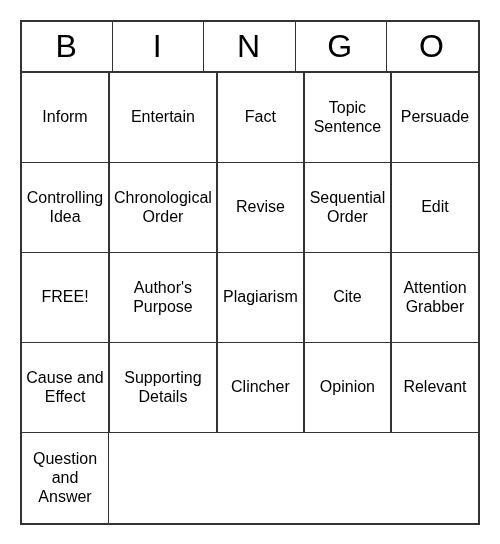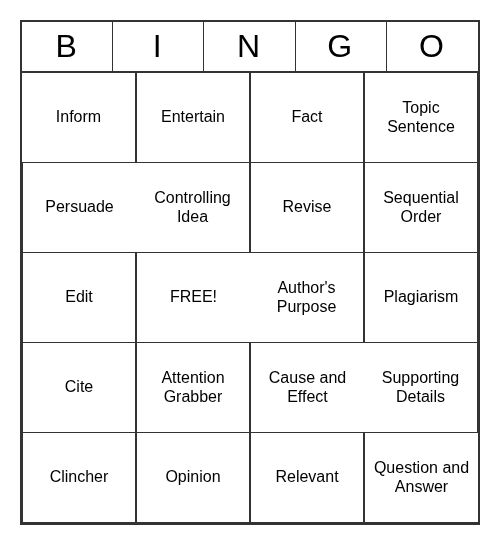--- a/index.html
+++ b/index.html
@@ -26,21 +26,21 @@
       font-size: 32px;
       font-weight: normal;
       padding: 6px 0;
       letter-spacing: 2px;
     }
     .bingo-header-cell:not(:last-child) {
       border-right: 1px solid #333;
     }
     .bingo-grid {
       display: grid;
-      grid-template-columns: repeat(4, 1fr);
+      grid-template-columns: repeat(5, 1fr);
       grid-template-rows: repeat(5, 1fr);
       border-radius: 21px;
     }
     .bingo-cell {
       border: 1px solid #333;
       display: flex;
       align-items: center;
       justify-content: center;
       text-align: center;
       padding: 4px;
@@ -63,20 +63,21 @@
       <div class="bingo-header-cell">G</div>
       <div class="bingo-header-cell">O</div>
     </div>
   <div class="bingo-grid">
   <div class="bingo-cell xl">Inform</div>
       <div class="bingo-cell md">Entertain</div>
       <div class="bingo-cell xl">Fact</div>
       <div class="bingo-cell sm">Topic Sentence</div>
       <div class="bingo-cell sm">Persuade</div>
       <div class="bingo-cell sm">Controlling Idea</div>
+      <div class="bingo-cell xs">Chronological Order</div>
       <div class="bingo-cell lg">Revise</div>
       <div class="bingo-cell xs">Sequential Order</div>
       <div class="bingo-cell xl">Edit</div>
       <div class="bingo-cell lg">FREE!</div>
       <div class="bingo-cell sm">Author's Purpose</div>
       <div class="bingo-cell sm">Plagiarism</div>
       <div class="bingo-cell xl">Cite</div>
       <div class="bingo-cell sm">Attention Grabber</div>
       <div class="bingo-cell sm">Cause and Effect</div>
       <div class="bingo-cell xs">Supporting Details</div>

